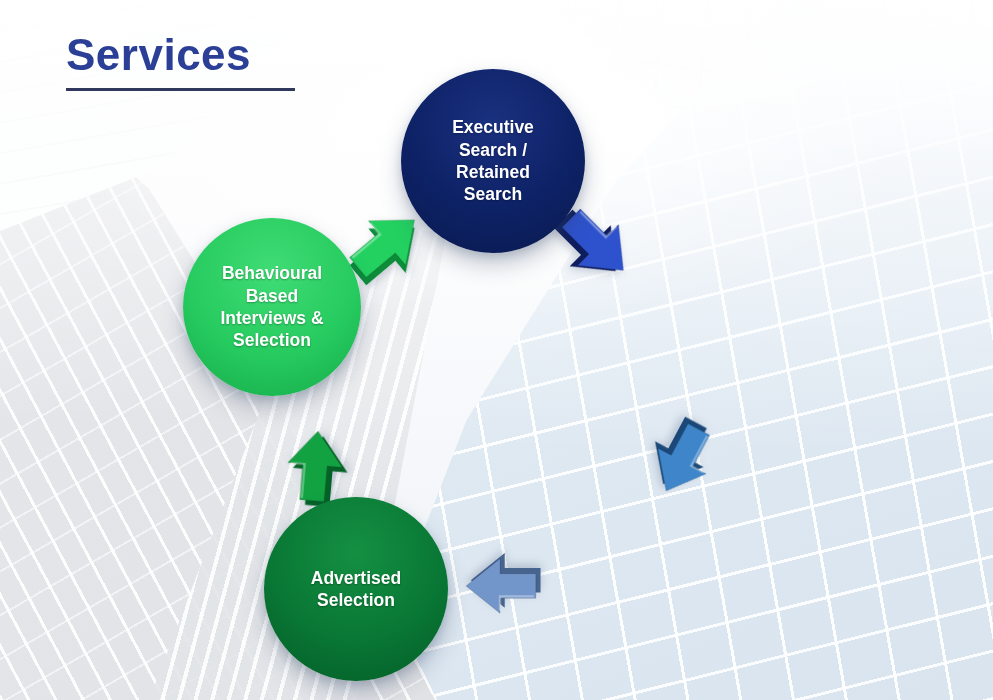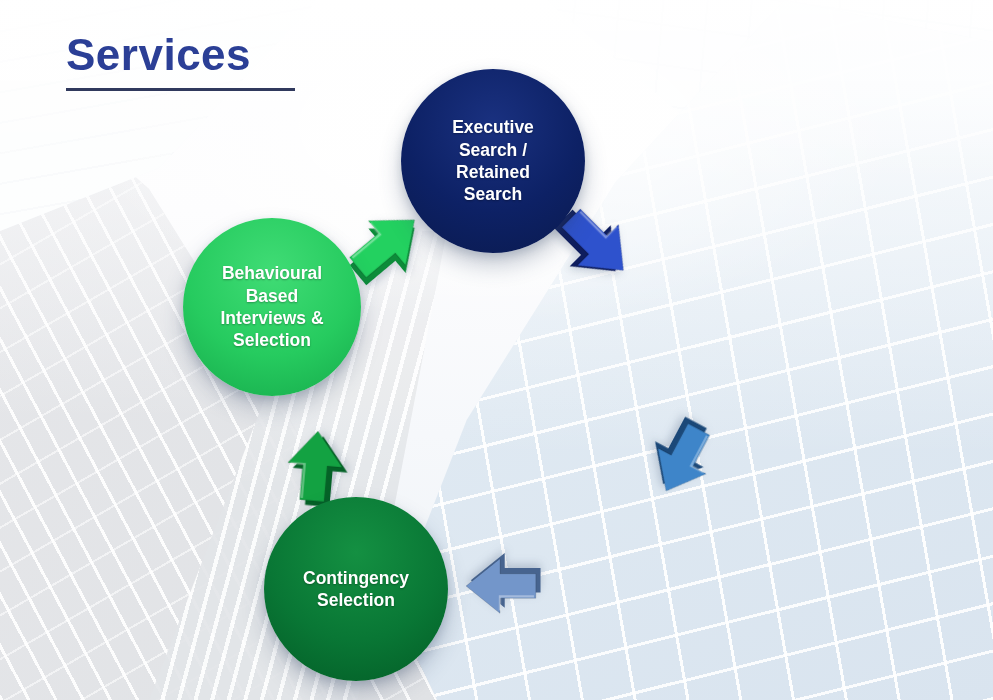--- a/index.html
+++ b/index.html
@@ -153,21 +153,21 @@
     <polyline class="gloss" points="6,24 42,24 42,9"></polyline>
   </svg>
 
   <div class="node node-top" style="--c: #0d2165; --cl: #1a3180; --cd: #0a1a4e;">
     <div class="node-label">Executive
 Search /
 Retained
 Search</div>
   </div>
   <div class="node node-bottom-left" style="--c: #097735; --cl: #149042; --cd: #035c26;">
-    <div class="node-label">Contingency
+    <div class="node-label">Advertised
 Selection</div>
   </div>
   <div class="node node-left" style="--c: #26cb5f; --cl: #40dc75; --cd: #16aa4b;">
     <div class="node-label">Behavioural
 Based
 Interviews &amp;
 Selection</div>
   </div>
 
 </div>

